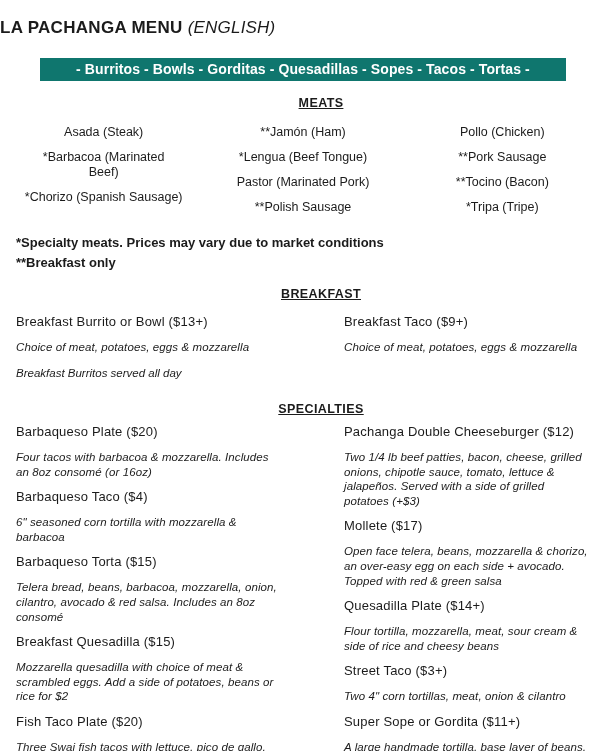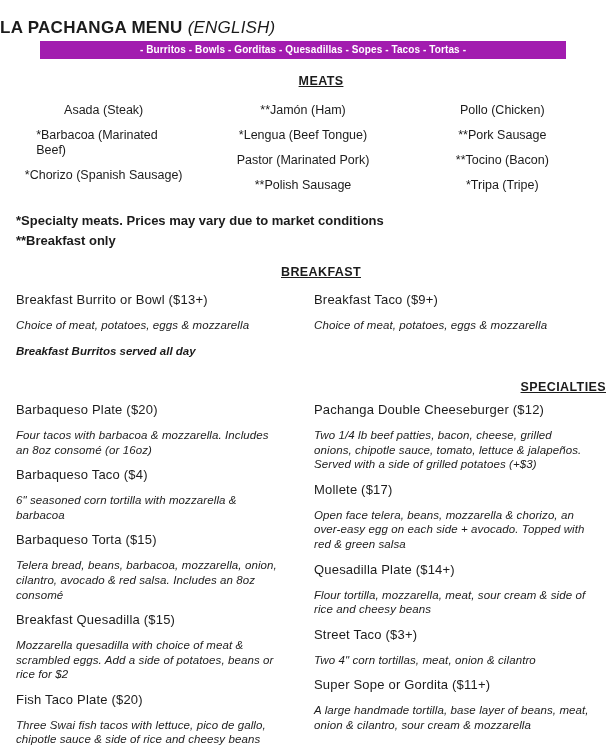--- a/index.html
+++ b/index.html
@@ -19,93 +19,94 @@
     letter-spacing: 0.3px;
     line-height: 20px;
   }
   .title .suffix {
     font-weight: normal;
     font-style: italic;
     letter-spacing: 0.2px;
   }
 
   .banner {
-    margin: 3px 40px 0;
-    background: #a21caf;
+    margin: 20px 40px 0;
+    background: #0f766e;
     color: #ffffff;
     font-weight: bold;
-    font-size: 10px;
+    font-size: 14px;
     text-align: center;
     padding: 3px 0 4px;
     white-space: nowrap;
     letter-spacing: 0.1px;
   }
 
   .section-heading {
     text-align: center;
     font-weight: bold;
     font-size: 12.5px;
     text-decoration: underline;
     letter-spacing: 0.4px;
     line-height: 16px;
     margin-left: 36px;
   }
   .section-heading.meats { margin-top: 14px; }
   .section-heading.breakfast { margin-top: 13px; }
-  .section-heading.specialties { margin-top: 10px; text-align: right; }
+  .section-heading.specialties { margin-top: 10px; }
 
   .meats-grid {
     display: flex;
     margin-top: 14px;
     padding: 0 4px;
   }
   .meat-col {
     flex: 1;
     display: flex;
     flex-direction: column;
     align-items: center;
+    text-align: center;
     font-size: 12.5px;
   }
   .meat-item { margin-bottom: 10px; line-height: 1.2; }
   .meat-item.narrow { max-width: 135px; }
 
   .notes {
     margin-top: 8px;
     padding: 0 16px;
     font-weight: bold;
     font-size: 13px;
     line-height: 20px;
   }
 
   .two-col {
     display: flex;
     padding: 0 16px;
     margin-top: 13px;
   }
   .two-col.specialties-cols { margin-top: 8px; }
-  .col-left { width: 268px; margin-right: 30px; flex: none; }
+  .col-left { width: 268px; margin-right: 60px; flex: none; }
   .col-right { flex: 1; }
 
   .item-name {
     font-size: 13px;
     line-height: 1.15;
     margin-bottom: 10px;
     letter-spacing: 0.2px;
   }
   .item-desc {
     font-size: 11.5px;
     font-style: italic;
     line-height: 1.27;
     margin-bottom: 11px;
     letter-spacing: 0.1px;
   }
   .item-note {
     font-size: 11.5px;
     font-style: italic;
-    font-weight: bold;
+    font-weight: normal;
     line-height: 1.27;
     margin-bottom: 11px;
   }
 </style>
 </head>
 <body>
 
 <div class="page">
 
   <div class="title">

